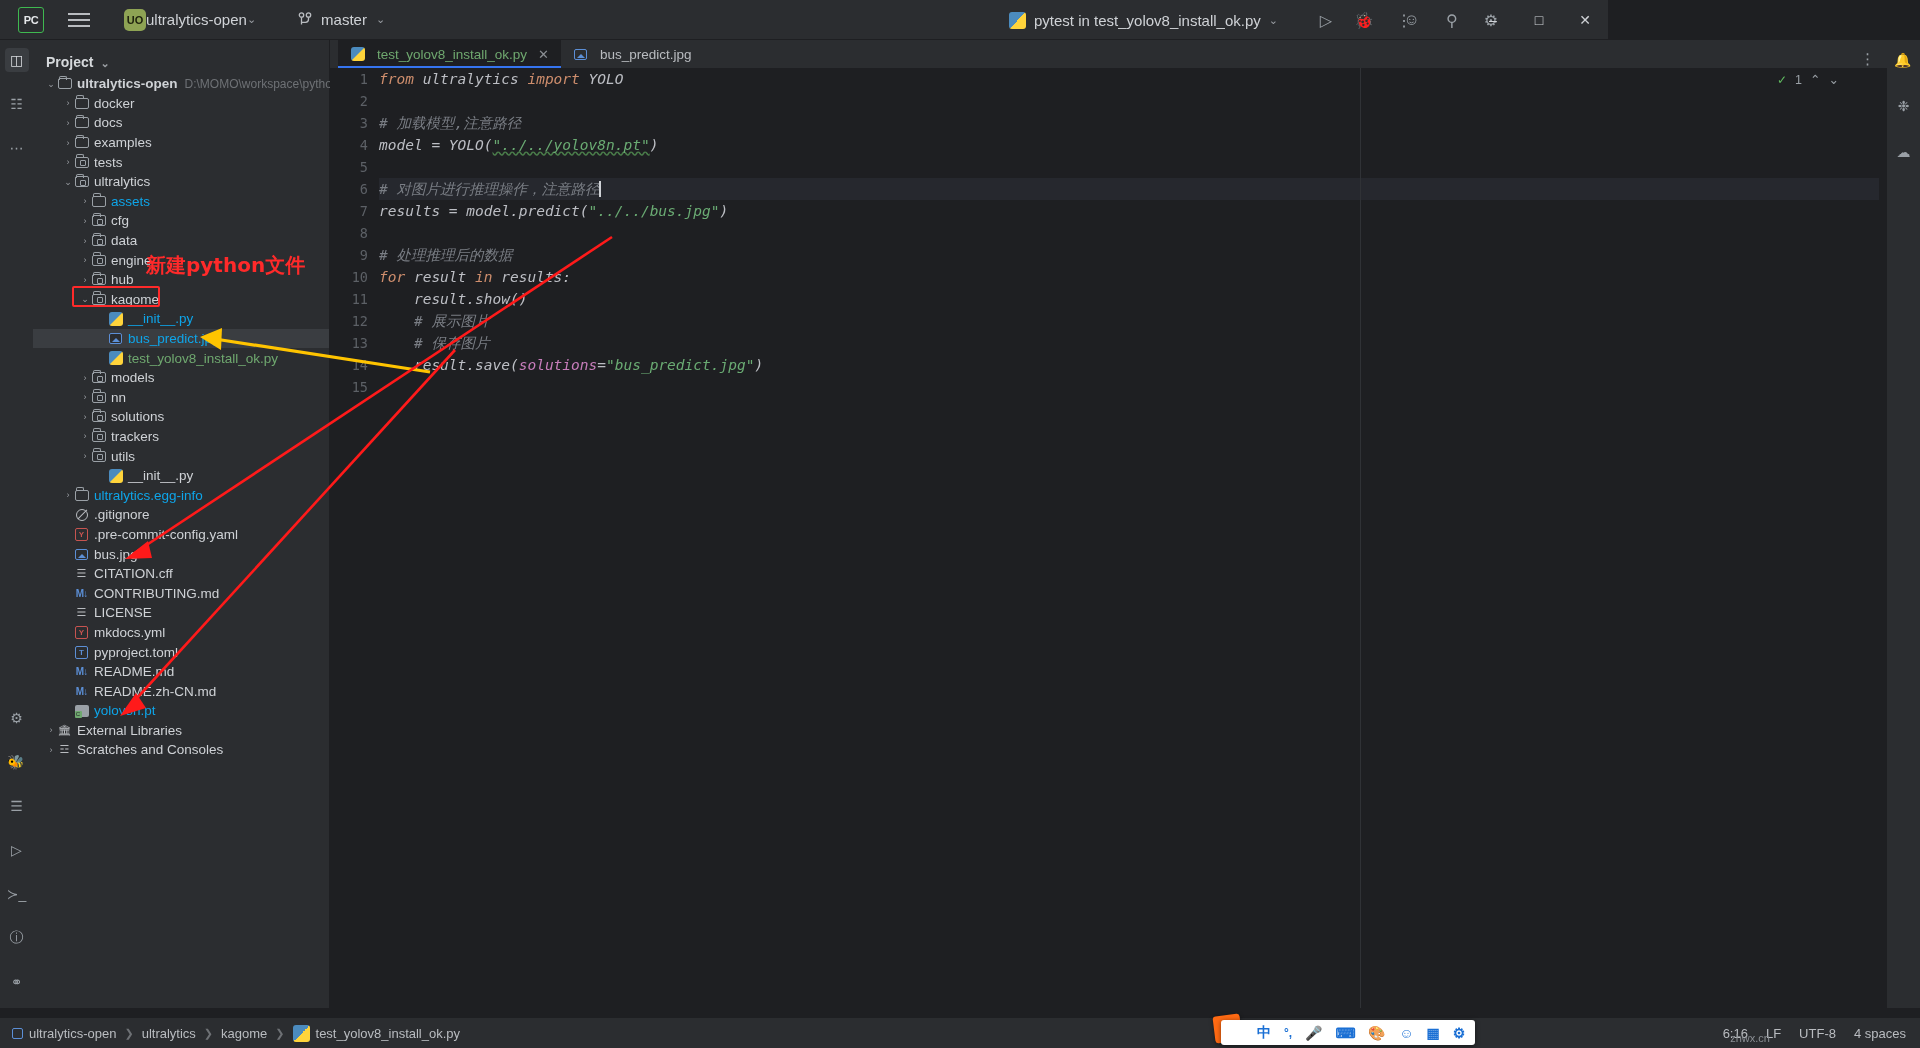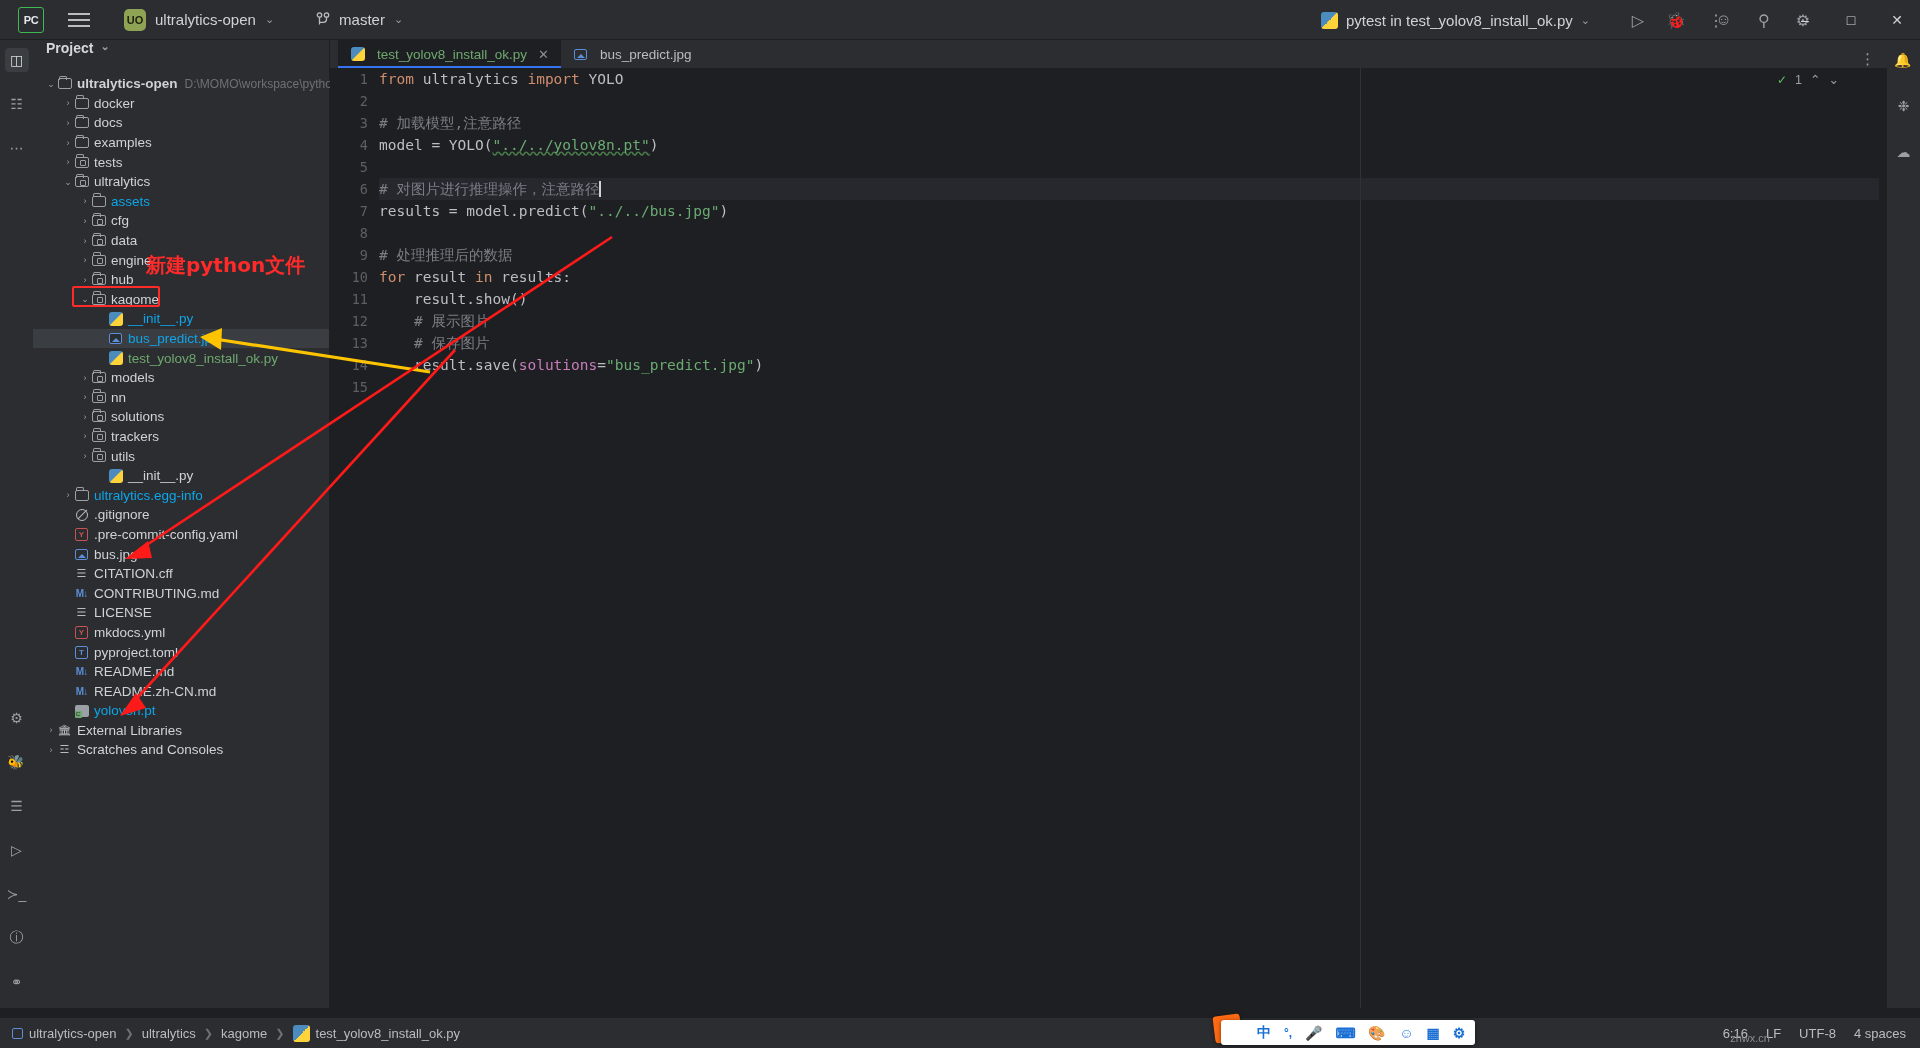--- a/index.html
+++ b/index.html
@@ -7,33 +7,33 @@
     margin: 0; padding: 0;
     width: 1920px; height: 1048px;
     background: #1e1f22;
     font-family: "Liberation Sans", sans-serif;
     overflow: hidden;
   }
   #app { position: relative; width: 1920px; height: 1048px; background: #1e1f22; }
 
   
   .titlebar {
-    position: absolute; left:0; top:0; width:1920px; height:40px;
+    position: absolute; left:0; top:0; width:1608px; height:40px;
     background:#2b2d30; display:flex; align-items:center; color:#cfd2d6;
     font-size:15px; border-bottom:1px solid #1e1f22;
   }
   .pc-logo{
     width:26px;height:26px;margin-left:18px;border:1.5px solid #3fb950;border-radius:3px;
     background:#2b2d30;color:#e6e8eb;font-size:11px;font-weight:bold;
     display:flex;align-items:center;justify-content:center;letter-spacing:-0.5px;
   }
   .hamburger{ margin-left:24px; width:22px; display:flex; flex-direction:column; gap:4px; cursor:pointer;}
   .hamburger span{display:block;height:2px;background:#b9bcc0;width:100%;}
   .proj-chip{
-    margin-left:26px; display:flex; align-items:center; gap:9px; padding:3px 8px; border-radius:5px; cursor:pointer;
+    margin-left:26px; display:flex; align-items:center; padding:3px 8px; border-radius:5px; cursor:pointer;
   }
   .proj-badge{
     width:22px;height:22px;border-radius:5px;background:#8ea354;color:#20240f;
     font-size:11px;font-weight:bold;display:flex;align-items:center;justify-content:center;
   }
   .chev{ font-size:11px; color:#9a9ea3; }
   .branch-chip{ margin-left:26px; display:flex;align-items:center;gap:9px;padding:3px 8px;border-radius:5px;cursor:pointer;}
   .runconf{
     position:absolute; right:330px; top:0; height:40px; display:flex; align-items:center; gap:8px; cursor:pointer;
   }
@@ -57,21 +57,21 @@
   
   .rrail{ position:absolute; right:0; top:40px; width:33px; height:968px; background:#2b2d30;
     display:flex;flex-direction:column;align-items:center;padding-top:8px;gap:22px;}
   .rrail .ic{width:24px;height:24px;display:flex;align-items:center;justify-content:center;color:#9aa0a6;font-size:14px;cursor:pointer;}
 
   
   .panel{
     position:absolute; left:33px; top:40px; width:297px; height:968px; background:#2b2d30;
     border-right:1px solid #1e1f22;
   }
-  .panel-head{ height:30px; display:flex; align-items:flex-start; padding-left:13px; gap:7px; color:#d6d9dc; font-size:14px; font-weight:bold;}
+  .panel-head{ height:30px; display:flex; align-items:flex-end; padding-left:13px; gap:7px; color:#d6d9dc; font-size:14px; font-weight:bold;}
   .tree{ padding-top:4px; font-size:13.5px; color:#cfd2d6; }
   .row{
     height:19.6px; display:flex; align-items:center; white-space:nowrap; cursor:pointer; padding-right:6px;
   }
   .row.selected{ background:#3a3d41; }
   .arrow{ width:12px; color:#9a9ea3; font-size:9px; display:inline-block; text-align:center; flex:0 0 12px;}
   .arrow.none{ visibility:hidden; }
   .ficon{ width:15px; height:14px; margin-right:5px; flex:0 0 15px; display:flex;align-items:center;justify-content:center;}
   .lbl{ font-size:13.5px; }
   .bold{ font-weight:bold; color:#e3e5e8; }
@@ -108,21 +108,21 @@
   .tab.active:after{ content:""; position:absolute; left:0; bottom:0; width:100%; height:2.5px; background:#3574f0;}
   .tab .x{ color:#8b8f94; font-size:13px; margin-left:4px;}
   .tabs-right{ margin-left:auto; display:flex; align-items:center; padding-right:12px; color:#9aa0a6; font-size:15px; }
 
   .code-area{ position:relative; height:940px; background:#1e1f22; }
   .gutter{ position:absolute; left:0; top:0; width:47px; height:100%; background:#1e1f22; }
   .gln{
     height:22px; line-height:22px; text-align:right; padding-right:9px;
     color:#5c6066; font-size:13.5px; font-family:"DejaVu Sans Mono", monospace;
   }
-  .codelines{ position:absolute; left:49px; top:0; right:8px; }
+  .codelines{ position:absolute; left:49px; top:0; right:8px;font-style:italic; }
   .cl{ height:22px; line-height:22px; font-family:"DejaVu Sans Mono", monospace; font-size:14.5px; white-space:pre; color:#bcbec4; padding-left:0;}
   .cl.cur{ background:#26282e; }
   .kw{ color:#cf8e6d; }
   .cm{ color:#7a7e85; }
   .str{ color:#6aab73; }
   .ident{ color:#bcbec4; }
   .param{ color:#c77dbb; }
   .squig{ text-decoration: underline wavy #4a7d4a; text-decoration-skip-ink:none;}
   .caret{ display:inline-block; width:1.5px; height:16px; background:#cfd2d6; vertical-align:-3px;}
   .inspect{

